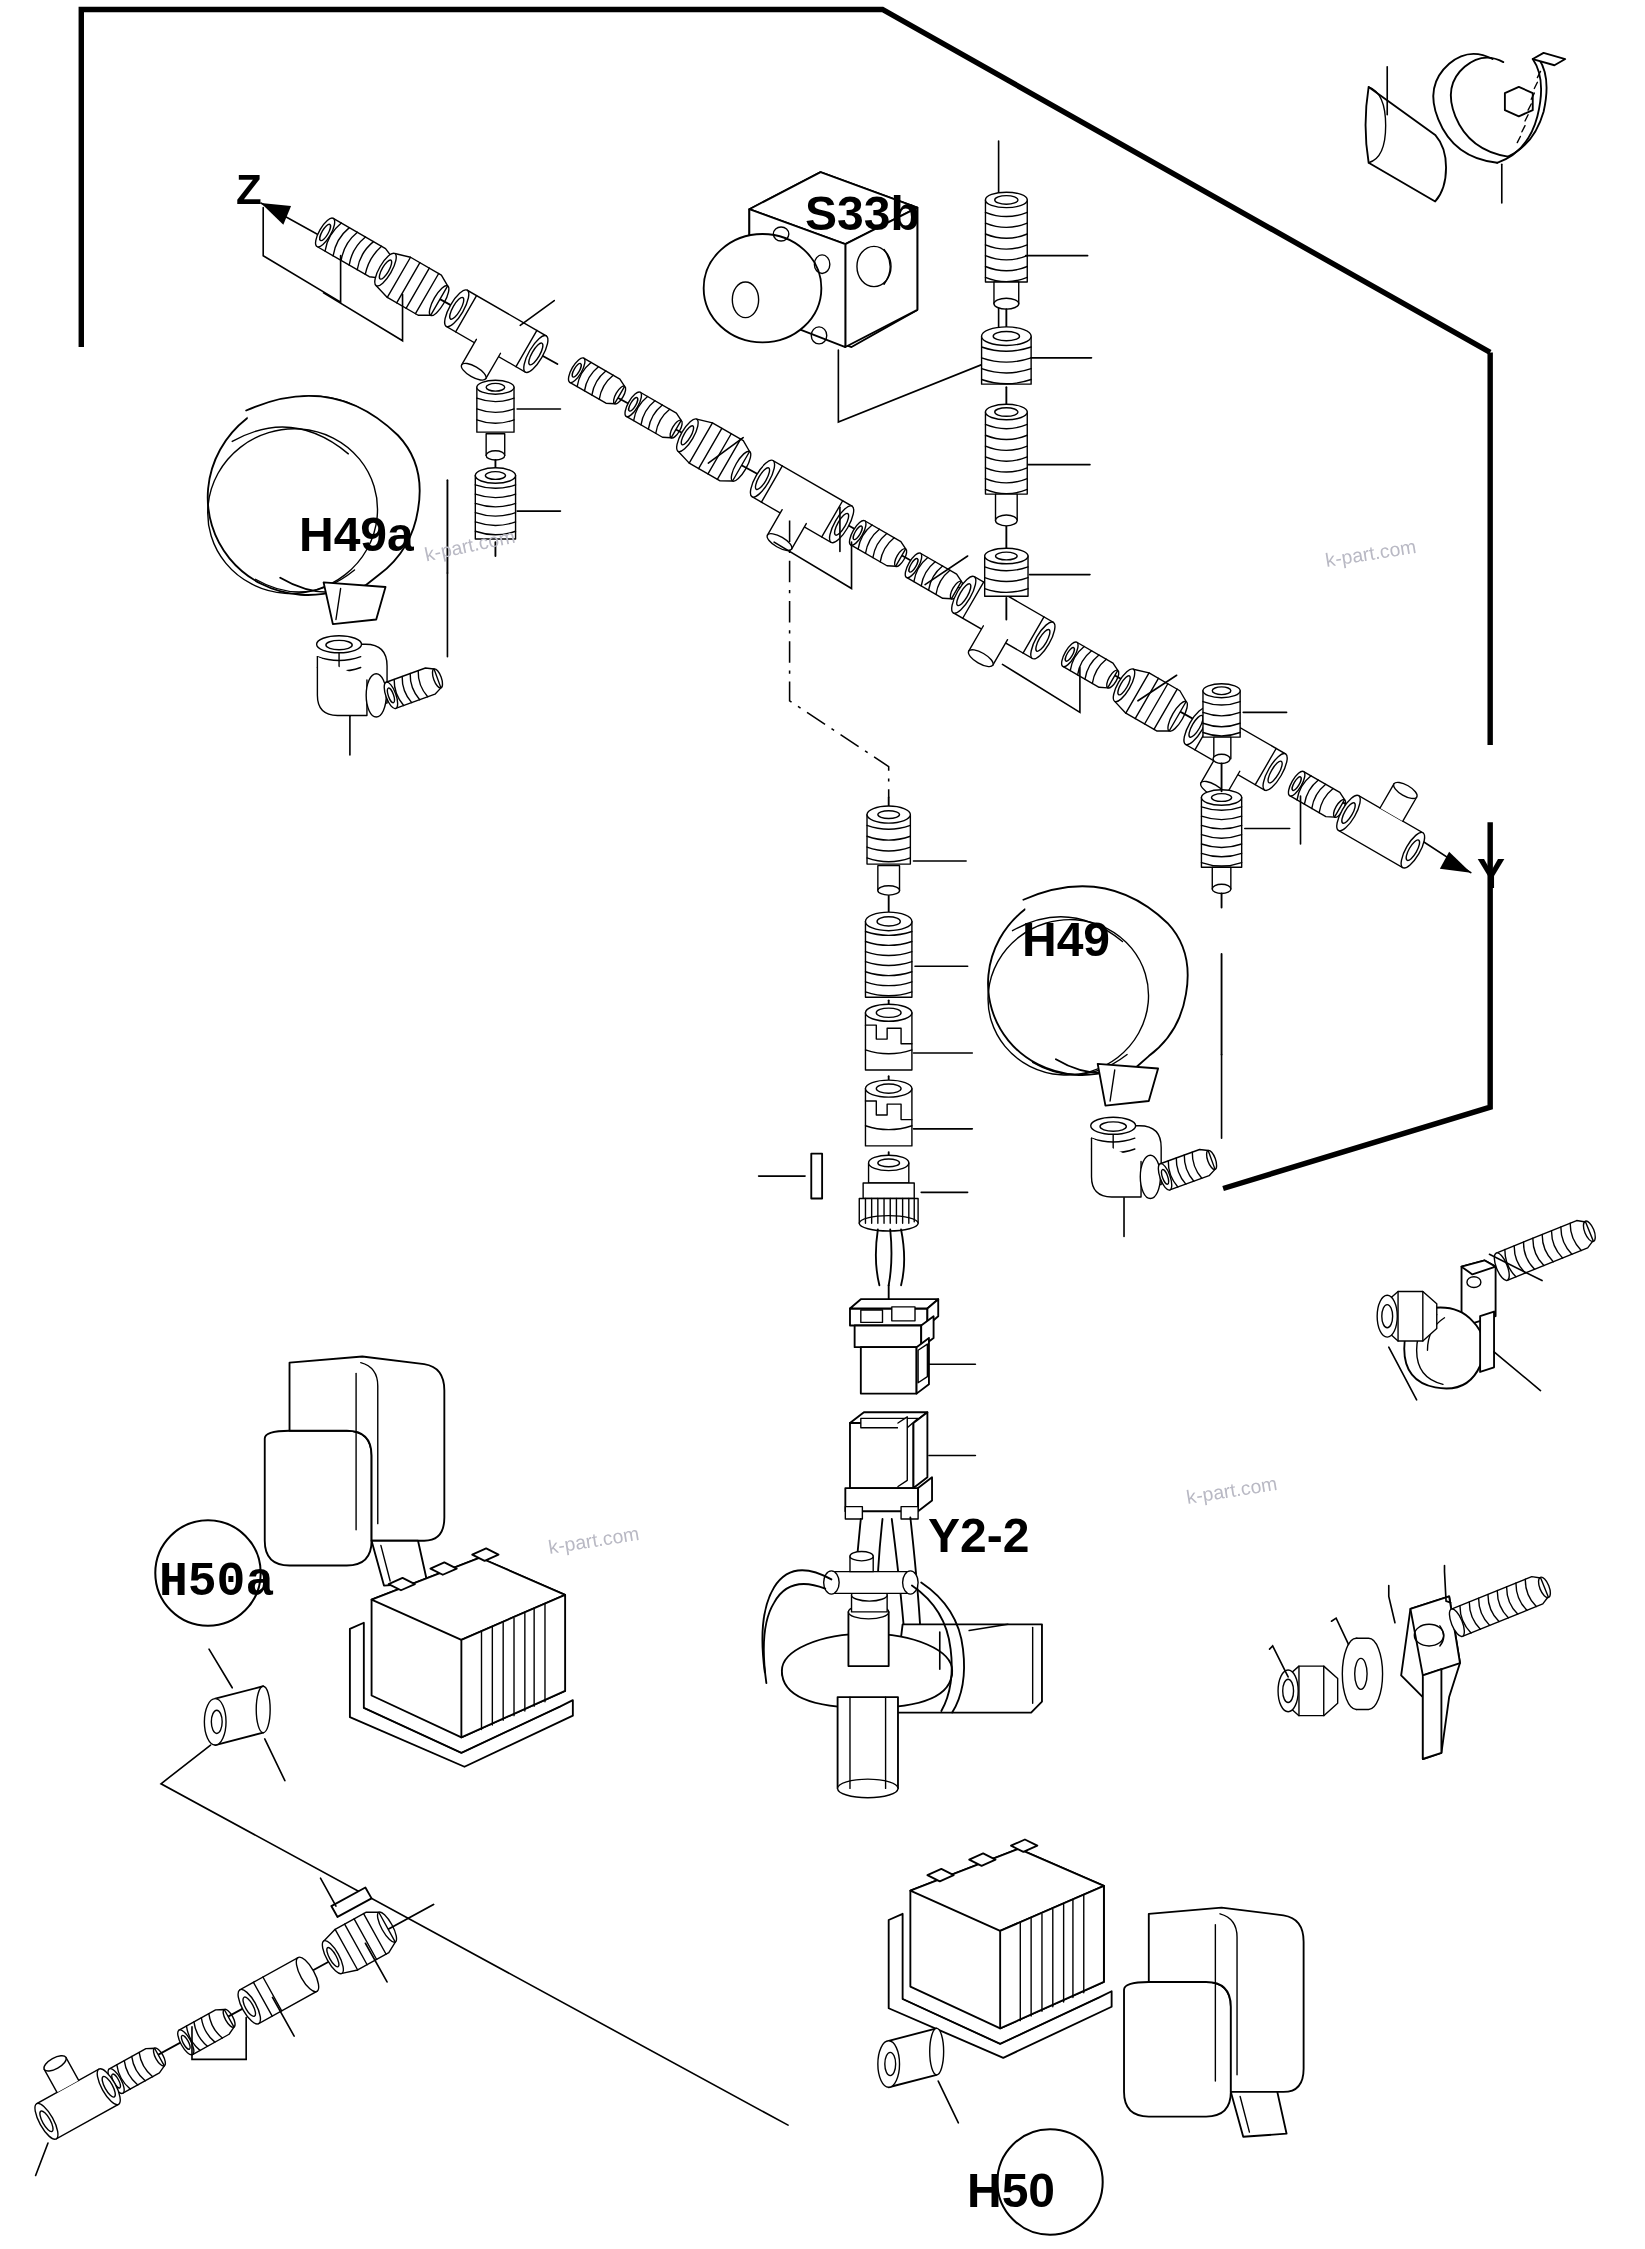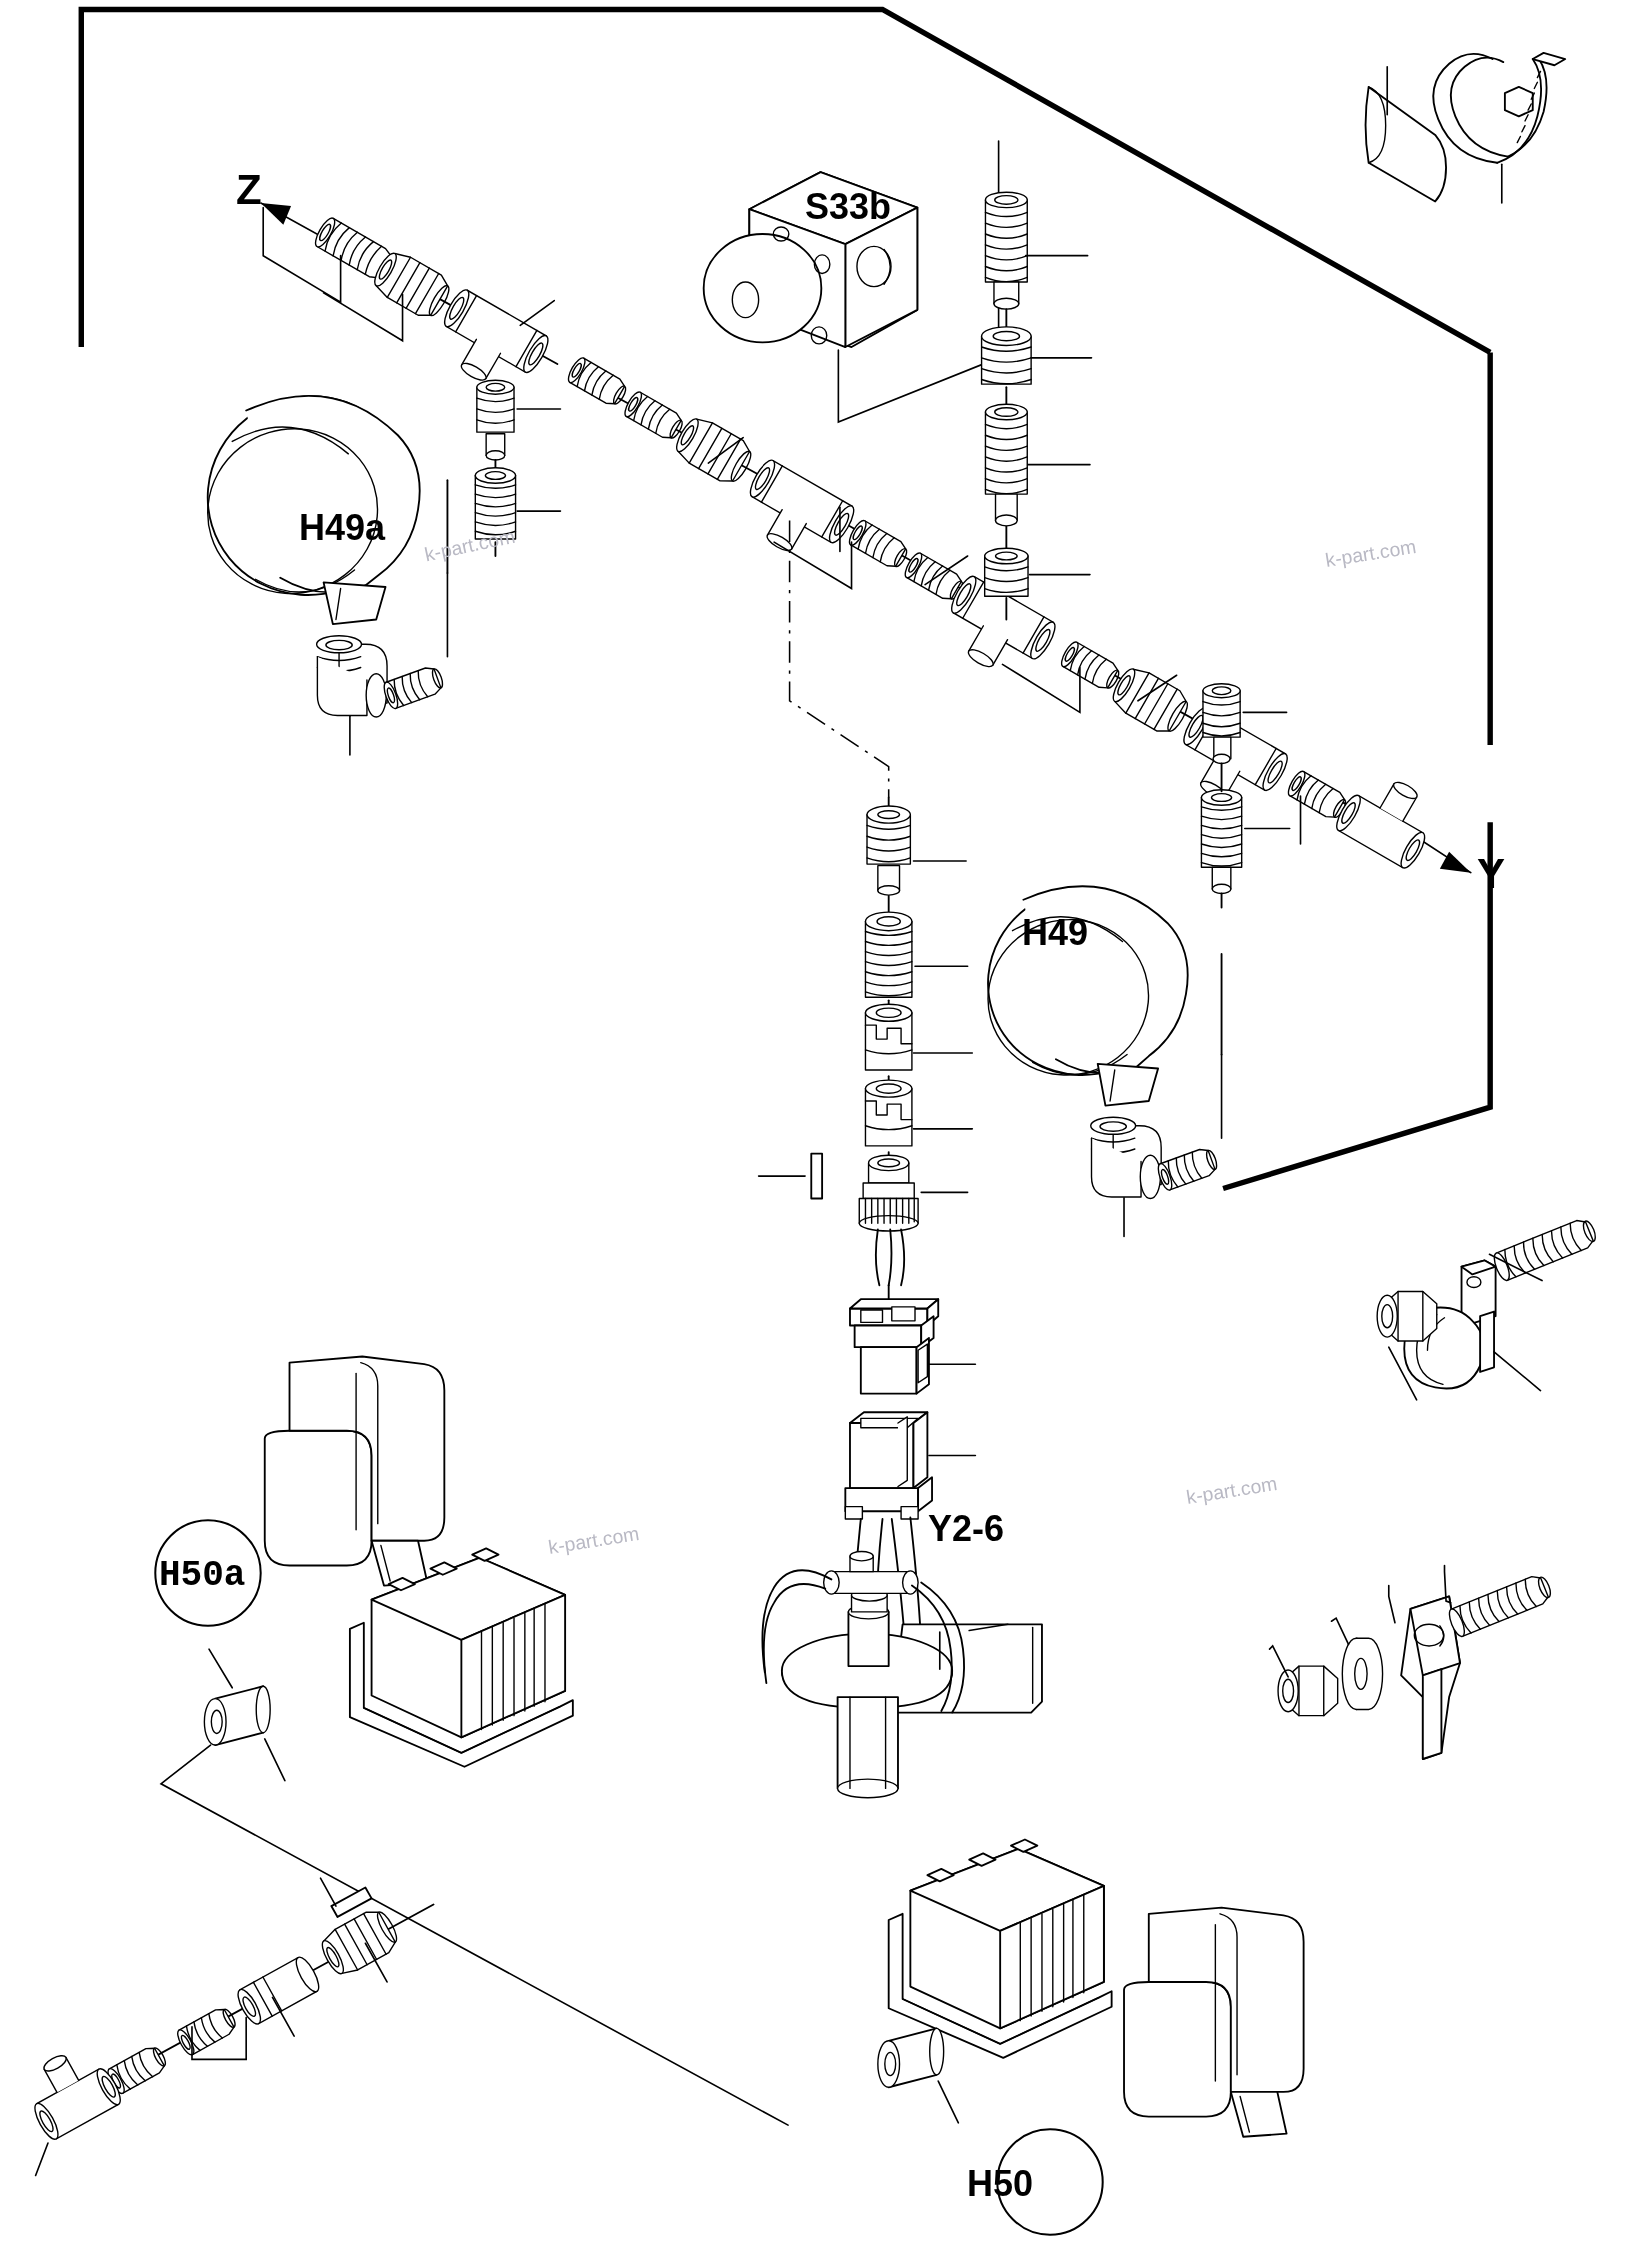--- a/index.html
+++ b/index.html
@@ -1,21 +1,21 @@
 <!DOCTYPE html>
 <html style="font-size:12.4px"><head>
 <meta charset="utf-8">
 <title>Parts Diagram</title>
 <style>
   html,body{margin:0;padding:0;background:#ffffff;}
   body{font-family:"Liberation Sans",sans-serif;}
   #sheet{position:relative;width:1645px;height:2250px;background:#fff;overflow:hidden;}
   #sheet svg{position:absolute;top:0;left:0;}
   .lbl{position:absolute;font-family:"Liberation Sans",sans-serif;font-weight:700;color:#000;white-space:nowrap;}
-  .lbl-big{font-size:36px;}
+  .lbl-big{font-size:48px;}
   .lbl-arrow{font-size:42px;}
   .wm{position:absolute;font-family:"Liberation Sans",sans-serif;font-size:19.4px;color:#b9b9c4;white-space:nowrap;}
 </style>
 </head>
 <body>
 
 <div id="sheet">
 
 <svg width="1645" height="2250" viewBox="0 0 2125 2906" xmlns="http://www.w3.org/2000/svg">
   <defs>
@@ -615,21 +615,21 @@
 
   <path class="lead" d="M1214,2108 L1214,2156"></path>
 
 </svg>
 
 <div class="lbl lbl-arrow" style="left:236px;top:166px;">Z</div>
 <div class="lbl lbl-arrow" style="left:1477px;top:850px;">Y</div>
 <div class="lbl lbl-big" style="left:805px;top:186px;">S33b</div>
 <div class="lbl lbl-big" style="left:283px;top:507px;margin-left:16px;">H49a</div>
 <div class="lbl lbl-big" style="left:1022px;top:912px;text-align:right;">H49</div>
-<div class="lbl lbl-big" style="left:928px;top:1508px;">Y2-6</div>
+<div class="lbl lbl-big" style="left:928px;top:1508px;">Y2-2</div>
 
 <svg width="124" height="124" style="position:absolute;left:146px;top:1511px;" viewBox="0 0 160 160">
   <circle cx="80" cy="80" r="68" fill="#fff" stroke="#000" stroke-width="2.6"></circle>
 </svg>
 <div class="lbl lbl-big" style="left:159px;top:1555px;font-family:Liberation Mono, monospace;">H50a</div>
 
 <svg width="124" height="124" style="position:absolute;left:988px;top:2120px;" viewBox="0 0 160 160">
   <circle cx="80" cy="80" r="68" fill="#fff" stroke="#000" stroke-width="2.6"></circle>
 </svg>
 <div class="lbl lbl-big" style="left:967px;top:2163px;">H50</div>

